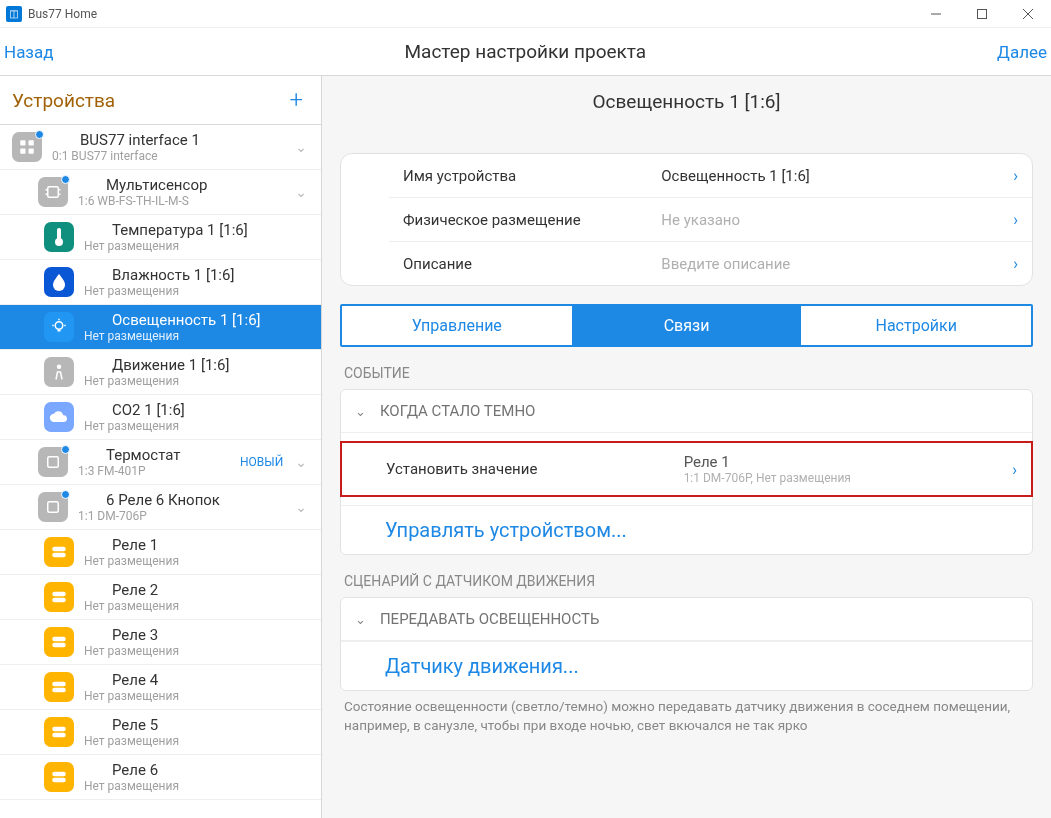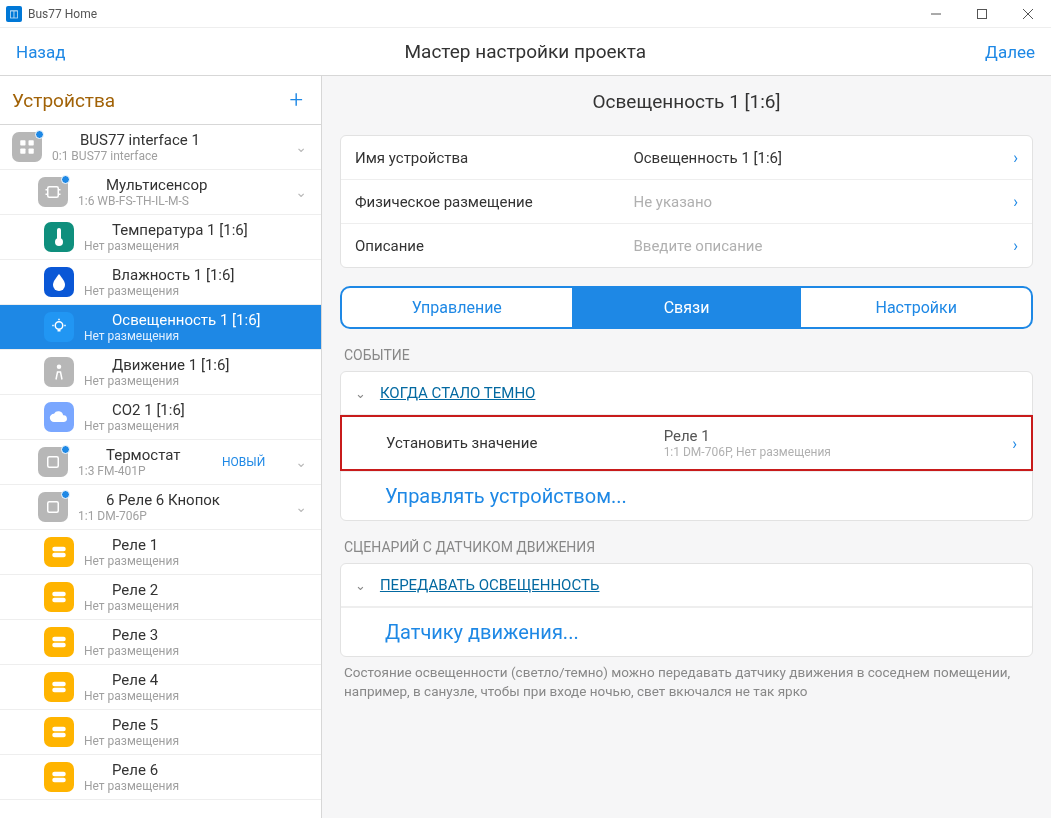--- a/index.html
+++ b/index.html
@@ -32,21 +32,21 @@
   }
   .titlebar .spacer { flex:1; }
   .winbtn { width:46px; height:28px; display:flex; align-items:center; justify-content:center; color:#555; }
   
   .wizard-header {
     height: 48px;
     background:#fff;
     border-bottom:1px solid #d7d7d7;
     display:flex;
     align-items:center;
-    padding:0 16px;
+    padding:0 4px;
   }
   .wizard-header .back, .wizard-header .next {
     color:#1e88e5; font-size:17px; cursor:pointer;
   }
   .wizard-header .title {
     flex:1; text-align:center; font-size:19px; color:#333;
   }
   
   .body { flex:1; display:flex; overflow:hidden; }
   .sidebar {
@@ -86,55 +86,56 @@
   .icon.cloud { background:#7aa7ff; }
   .icon.orange { background:#ffb400; }
   .node.selected { background:#1e88e5; color:#fff; }
   .node.selected .sub { color:#e0efff; }
   .node .texts { flex:1; display:flex; flex-direction:column; }
   .node .label { font-size:15px; color:#333;margin-left:28px; }
   .node.selected .label { color:#fff; }
   .node .sub { font-size:12px; color:#a0a0a0; }
   .node .chev { color:#bbb; font-size:14px; padding:0 6px;}
   .dot { position:absolute; top:-2px; right:-2px; width:9px; height:9px; background:#1e88e5; border-radius:50%; border:1.5px solid #fff;}
-  .badge-new { color:#1e88e5; font-size:12px; margin-right:24px; }
+  .badge-new { color:#1e88e5; font-size:12px; margin-right:6px; }
   
   .main {
     flex:1; display:flex; flex-direction:column; overflow-y:auto;
     background:#f6f6f7;
   }
   .main-title {
     text-align:center;
     font-size:19px; color:#333;
     padding:14px 0;
     background:#f6f6f7;
   }
   .proplist {
-    margin: 8px 18px 0 18px;
+    margin: 26px 18px 0 18px;
     background:#fff;
     border:1px solid #e2e2e2;
-    border-radius:6px;
+    border-radius:12px;
+    padding-left:48px;
   }
   .prow {
     display:flex; align-items:center;
     padding:12px 14px;
     border-bottom:1px solid #eee;
     cursor:pointer;
   }
   .prow:last-child { border-bottom:none; }
   .prow .plabel { flex:0 0 42%; color:#333; font-size:15px;}
   .prow .pval { flex:1; color:#333; font-size:15px;}
   .prow .pval.placeholder { color:#b0b0b0; }
   .prow .pchev { color:#1e88e5; font-size:16px; }
   
   .tabs {
     margin:18px 18px 0 18px;
     display:flex;
     border:2px solid #1e88e5;
-    border-radius:10px;
+    border-radius:2px;
     overflow:hidden;
     background:#fff;
   }
   .tab {
     flex:1; text-align:center;
     padding:10px 0;
     font-size:16px;
     color:#1e88e5;
     cursor:pointer;
   }
@@ -150,29 +151,30 @@
     border:1px solid #e2e2e2;
     border-radius:6px;
   }
   .event-header {
     display:flex; align-items:center;
     padding:12px 14px;
     border-bottom:1px solid #eee;
     cursor:pointer;
   }
   .event-header .chev-down { color:#888; margin-right:14px; font-size:13px;}
-  .event-header .et { font-size:15px; color:#0369a1;text-decoration:underline;}
+  .event-header .et { font-size:15px; color:#737373;}
   .action-row {
     display:flex; align-items:center;
     padding:10px 14px 10px 44px;
     cursor:pointer;
   }
   .action-row.highlight {
     border:2px solid #c81b1b;
-    margin:0 -1px;
+    margin:8px -1px;
+    gap:20px;
   }
   .action-row .aleft { flex:0 0 44%; }
   .action-row .atitle { font-size:15px; color:#333; }
   .action-row .aright { flex:1; display:flex; flex-direction:column; }
   .action-row .atarget { font-size:15px; color:#555; }
   .action-row .asub { font-size:12px; color:#b0b0b0; }
   .action-row .achev { color:#1e88e5; font-size:16px; padding-left:8px;}
   .linkrow {
     padding:12px 14px 12px 44px;
     color:#1e88e5; font-size:20px; cursor:pointer;

